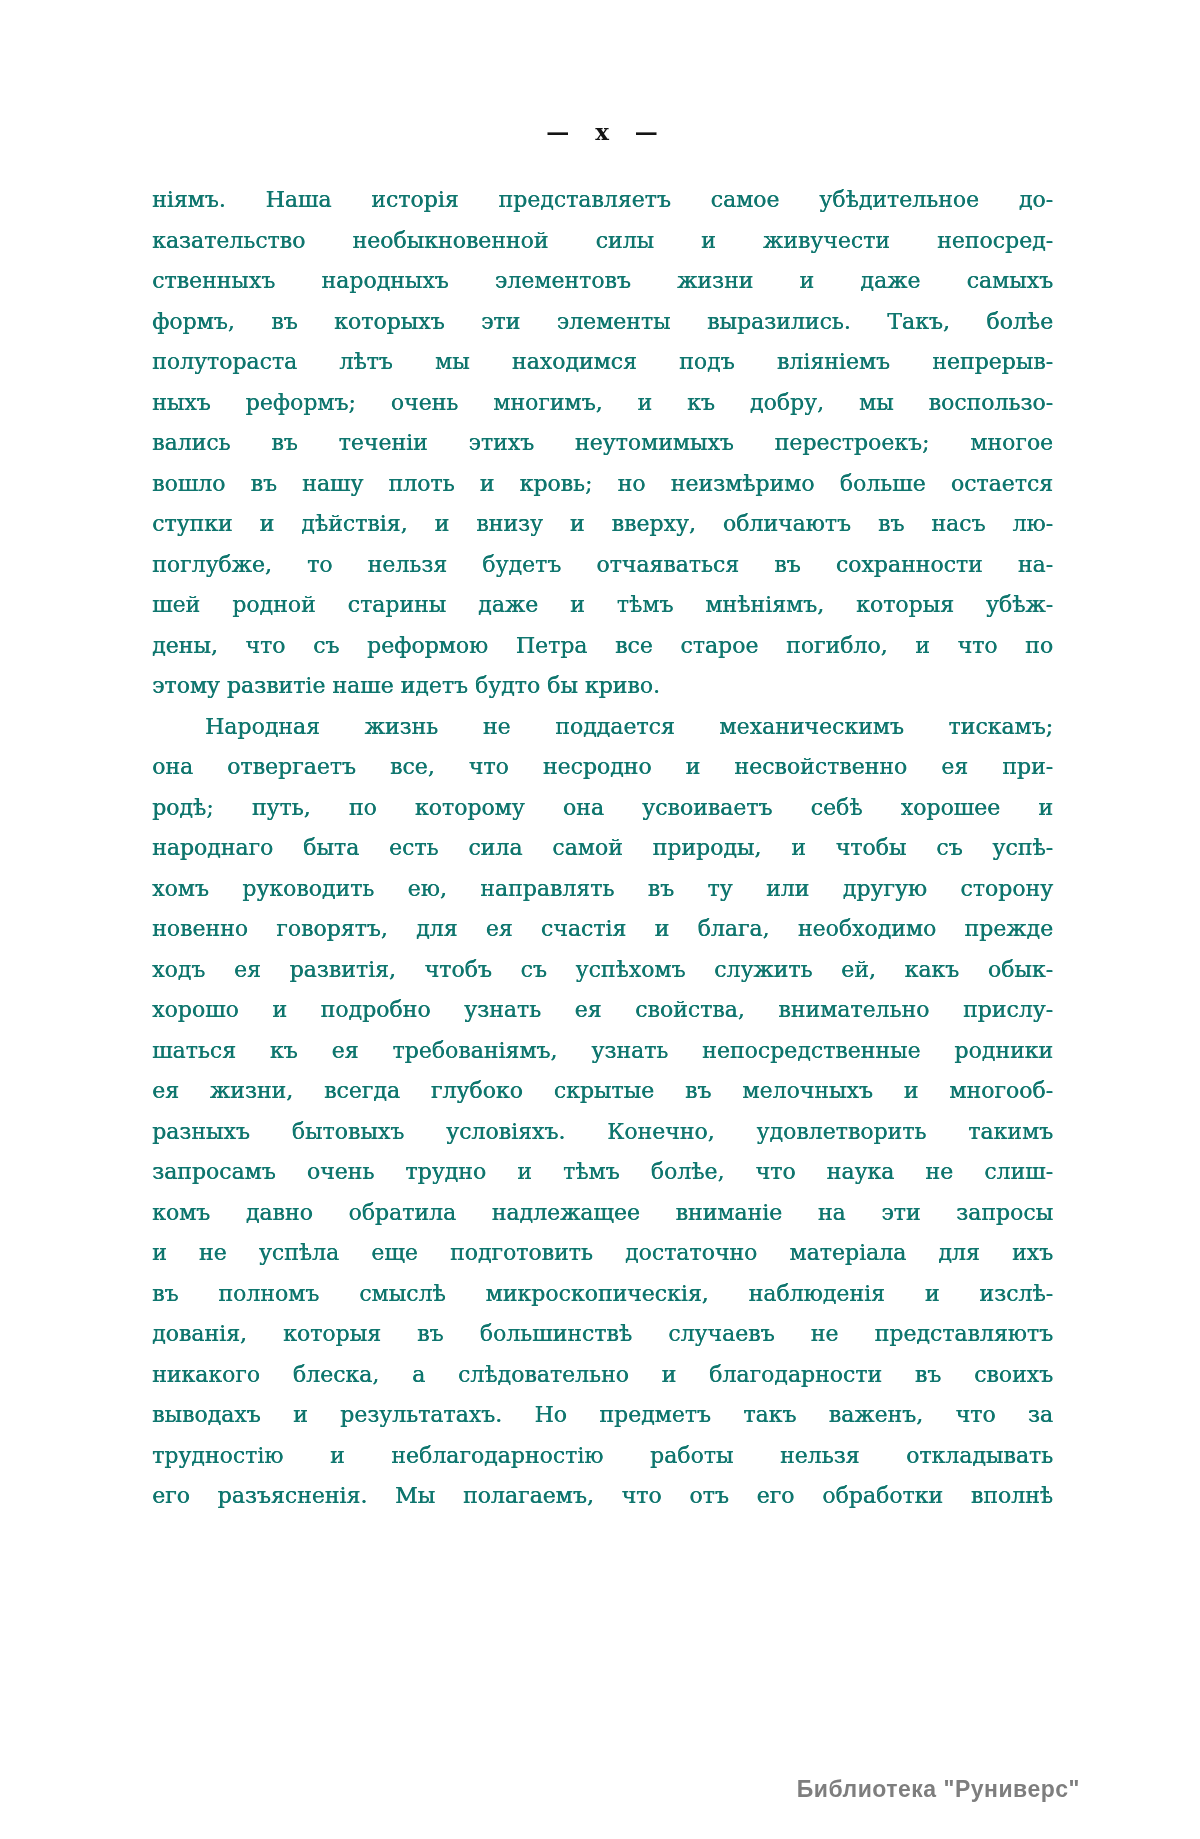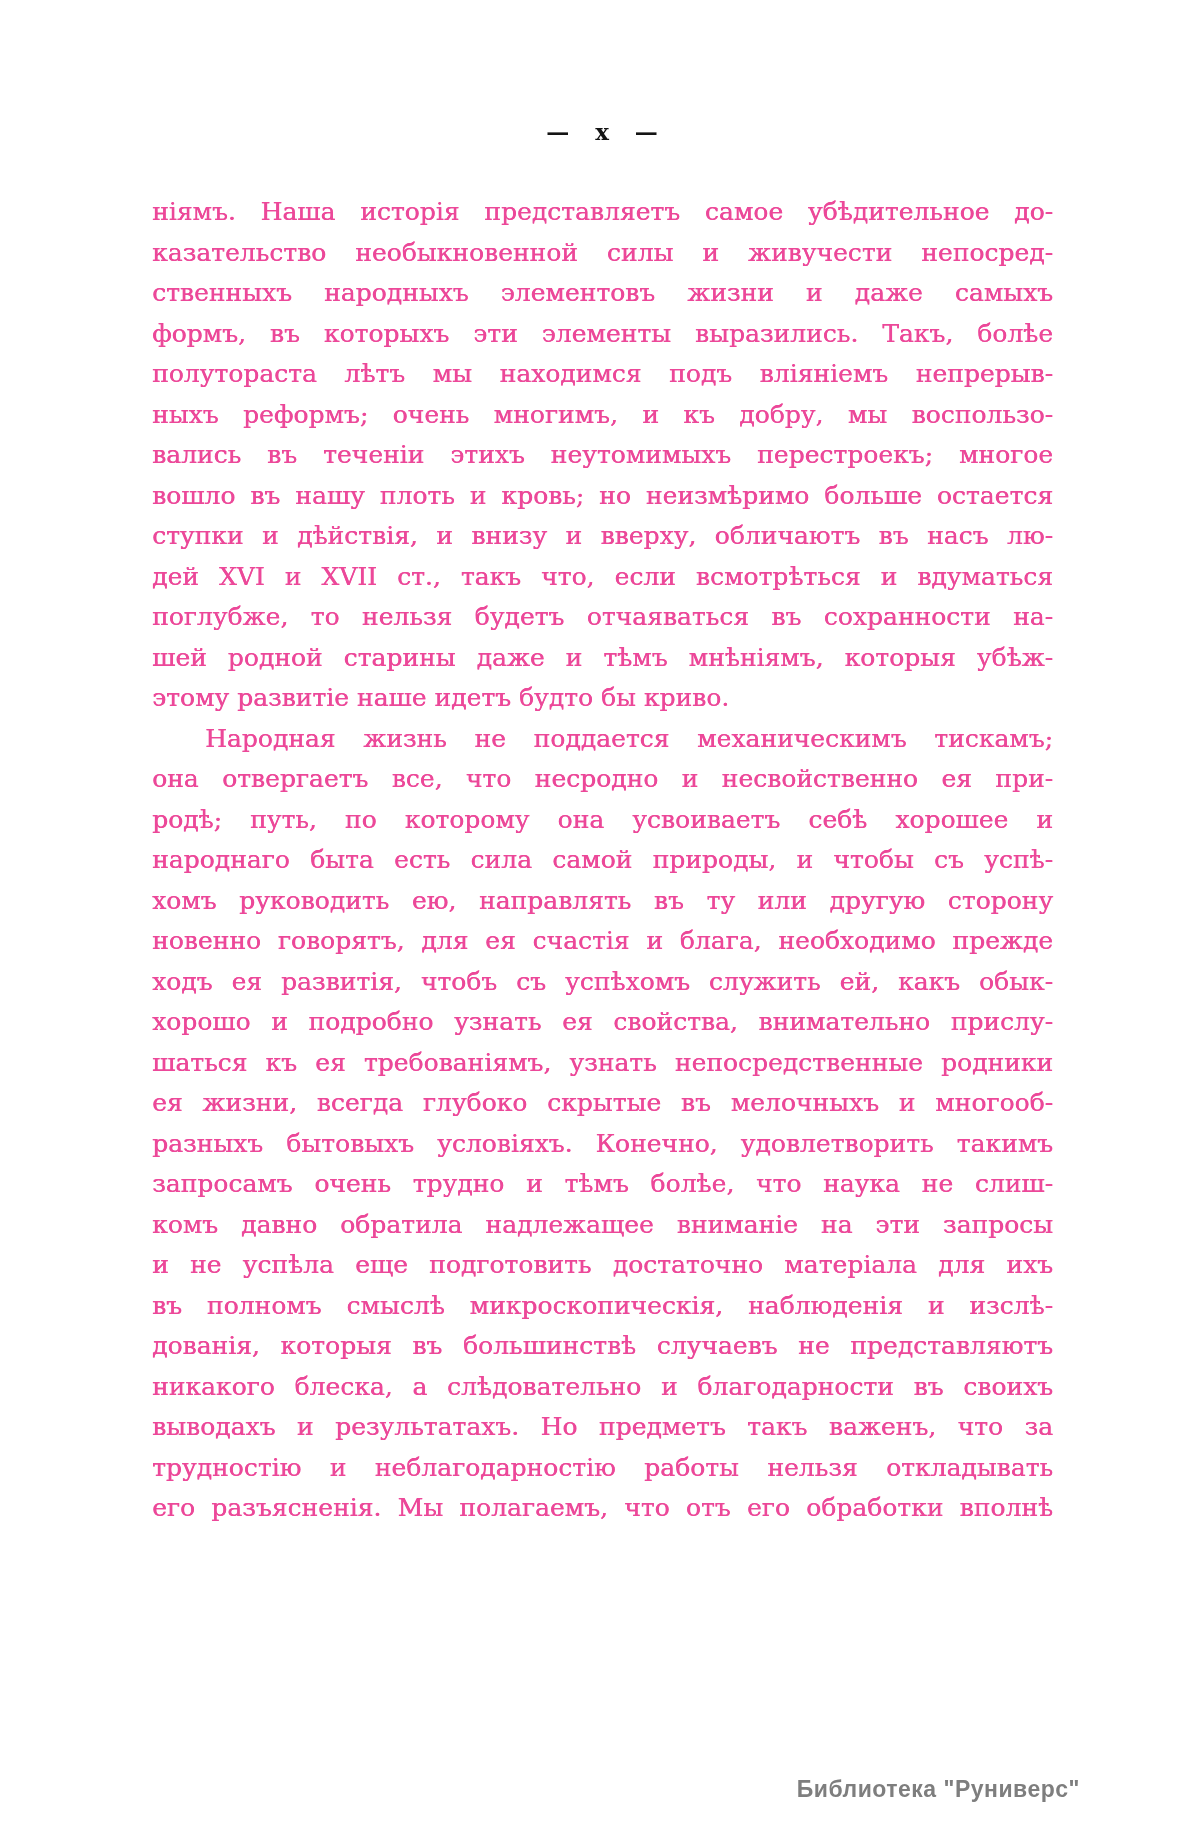--- a/index.html
+++ b/index.html
@@ -22,25 +22,25 @@
     width: 901px;
     text-align: center;
     font-size: 23px;
     font-weight: bold;
     color: #141414;
     word-spacing: 16px;
     letter-spacing: 1px;
   }
   .text-block {
     position: absolute;
-    top: 192px;
+    top: 180px;
     left: 152px;
     width: 901px;
-    color: #ec4899;
-    font-size: 25px;
+    color: #0f766e;
+    font-size: 22px;
     line-height: 40.5px;
     text-shadow: 0.4px 0 0 currentColor; 
   }
   .paragraph { margin: 0; }
   .line {
     text-align: justify;
     text-align-last: justify;
     text-justify: inter-word;
     white-space: nowrap;
     height: 40.5px;
@@ -68,23 +68,23 @@
       <div class="paragraph">
         <div class="line">ніямъ. Наша исторія представляетъ самое убѣдительное до-</div>
         <div class="line">казательство необыкновенной силы и живучести непосред-</div>
         <div class="line">ственныхъ народныхъ элементовъ жизни и даже самыхъ</div>
         <div class="line">формъ, въ которыхъ эти элементы выразились. Такъ, болѣе</div>
         <div class="line">полутораста лѣтъ мы находимся подъ вліяніемъ непрерыв-</div>
         <div class="line">ныхъ реформъ; очень многимъ, и къ добру, мы воспользо-</div>
         <div class="line">вались въ теченіи этихъ неутомимыхъ перестроекъ; многое</div>
         <div class="line">вошло въ нашу плоть и кровь; но неизмѣримо больше остается</div>
         <div class="line">ступки и дѣйствія, и внизу и вверху, обличаютъ въ насъ лю-</div>
-        <div class="line">дей XVI и XVII ст., такъ что, если всмотрѣться и вдуматься</div>
         <div class="line">поглубже, то нельзя будетъ отчаяваться въ сохранности на-</div>
         <div class="line">шей родной старины даже и тѣмъ мнѣніямъ, которыя убѣж-</div>
+        <div class="line">дены, что съ реформою Петра все старое погибло, и что по</div>
         <div class="line flush-left">этому развитіе наше идетъ будто бы криво.</div>
       </div>
       <div class="paragraph">
         <div class="line indent">Народная жизнь не поддается механическимъ тискамъ;</div>
         <div class="line">она отвергаетъ все, что несродно и несвойственно ея при-</div>
         <div class="line">родѣ; путь, по которому она усвоиваетъ себѣ хорошее и</div>
         <div class="line">народнаго быта есть сила самой природы, и чтобы съ успѣ-</div>
         <div class="line">хомъ руководить ею, направлять въ ту или другую сторону</div>
         <div class="line">новенно говорятъ, для ея счастія и блага, необходимо прежде</div>
         <div class="line">ходъ ея развитія, чтобъ съ успѣхомъ служить ей, какъ обык-</div>

